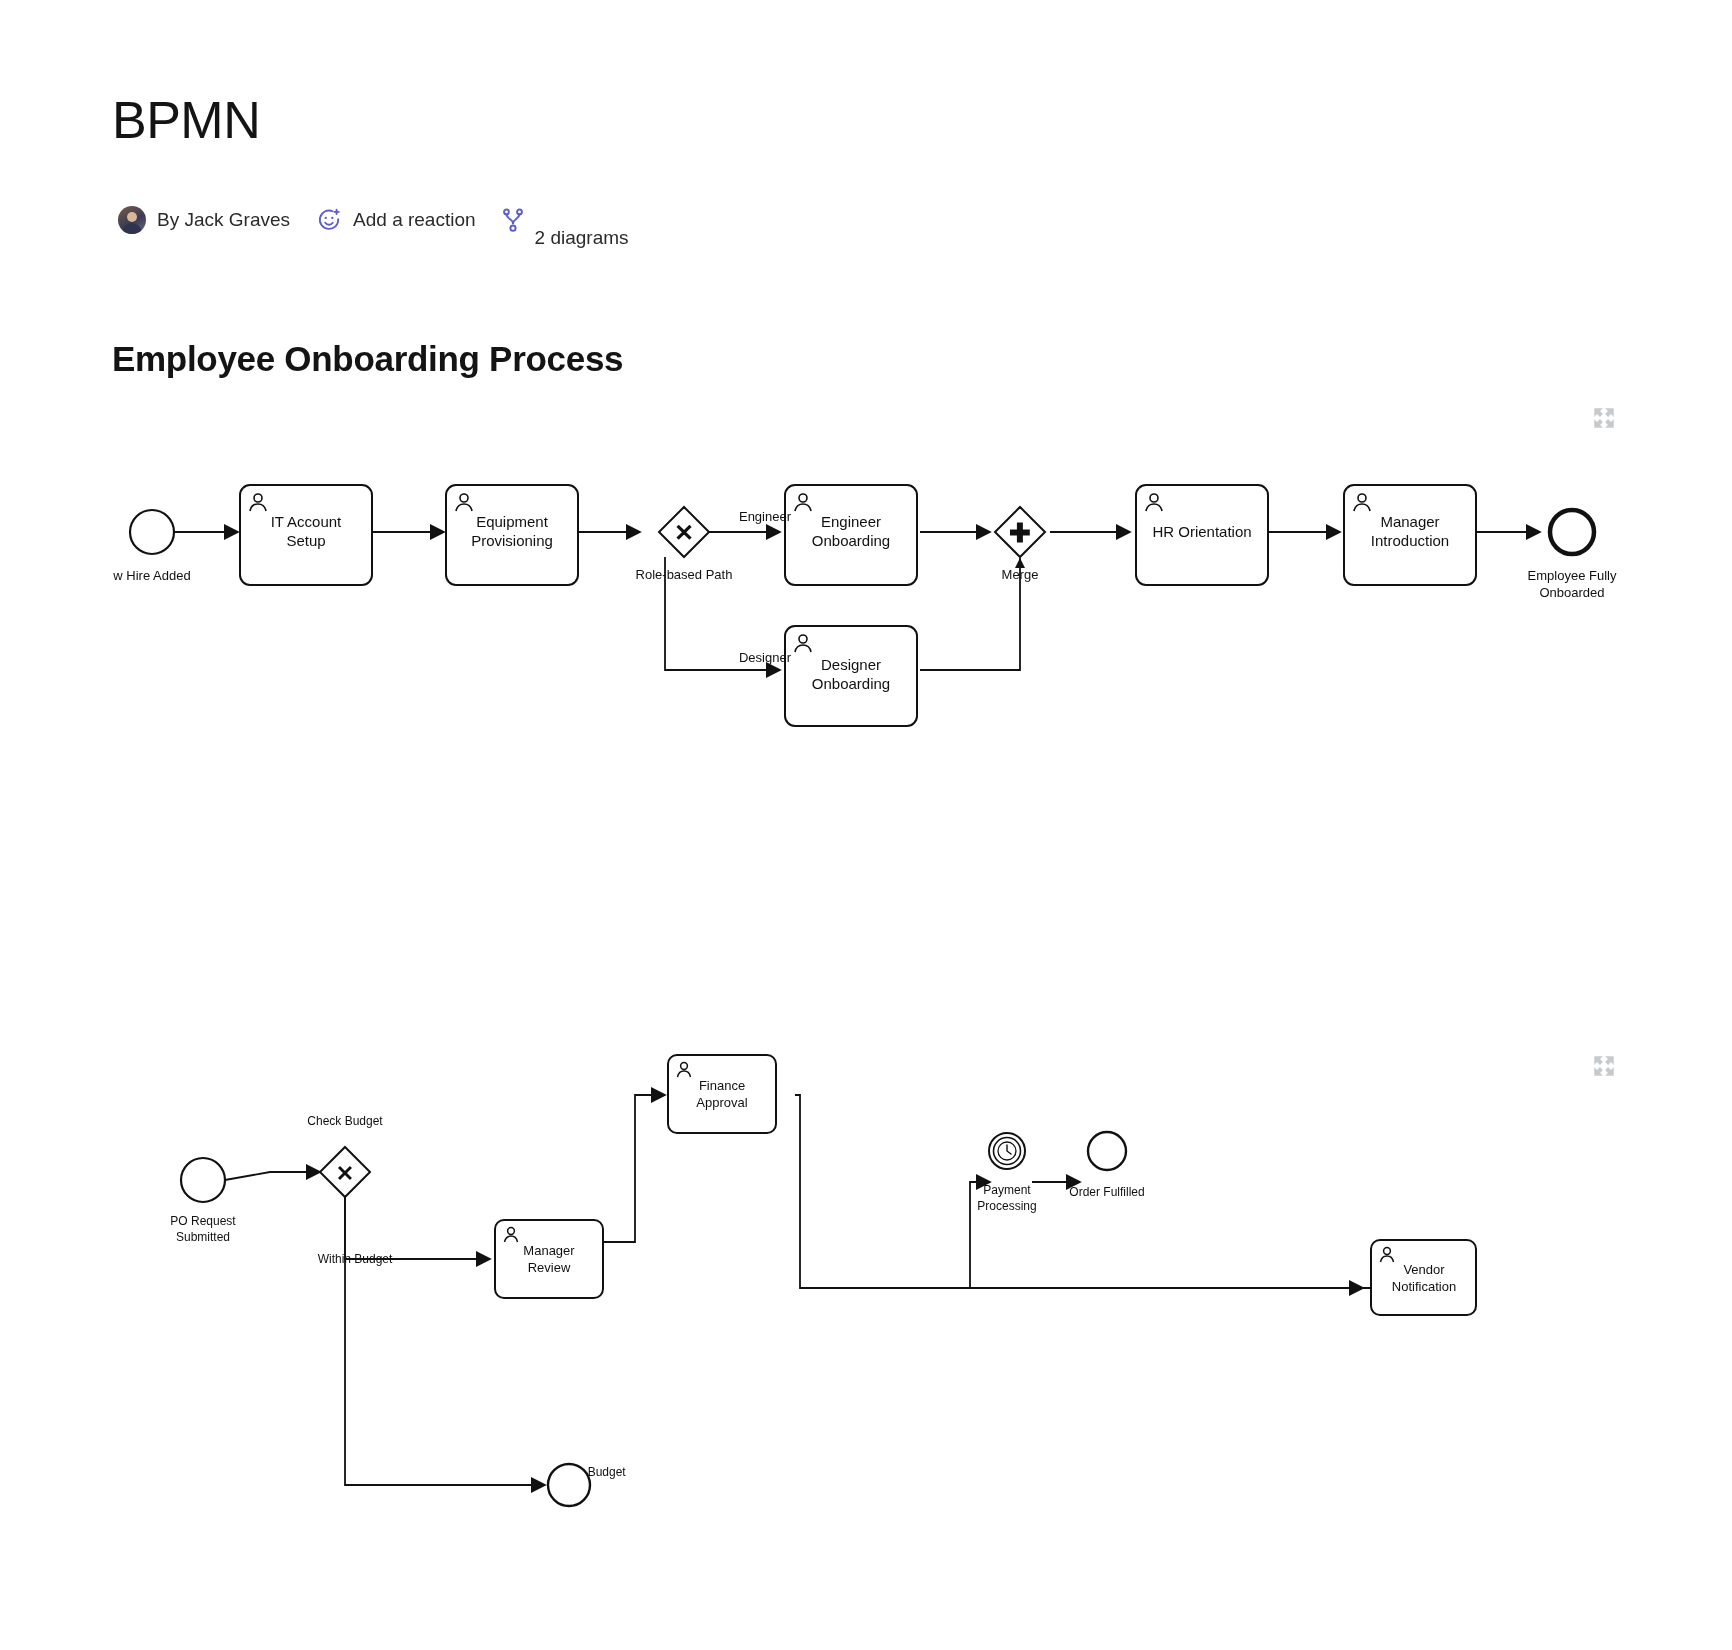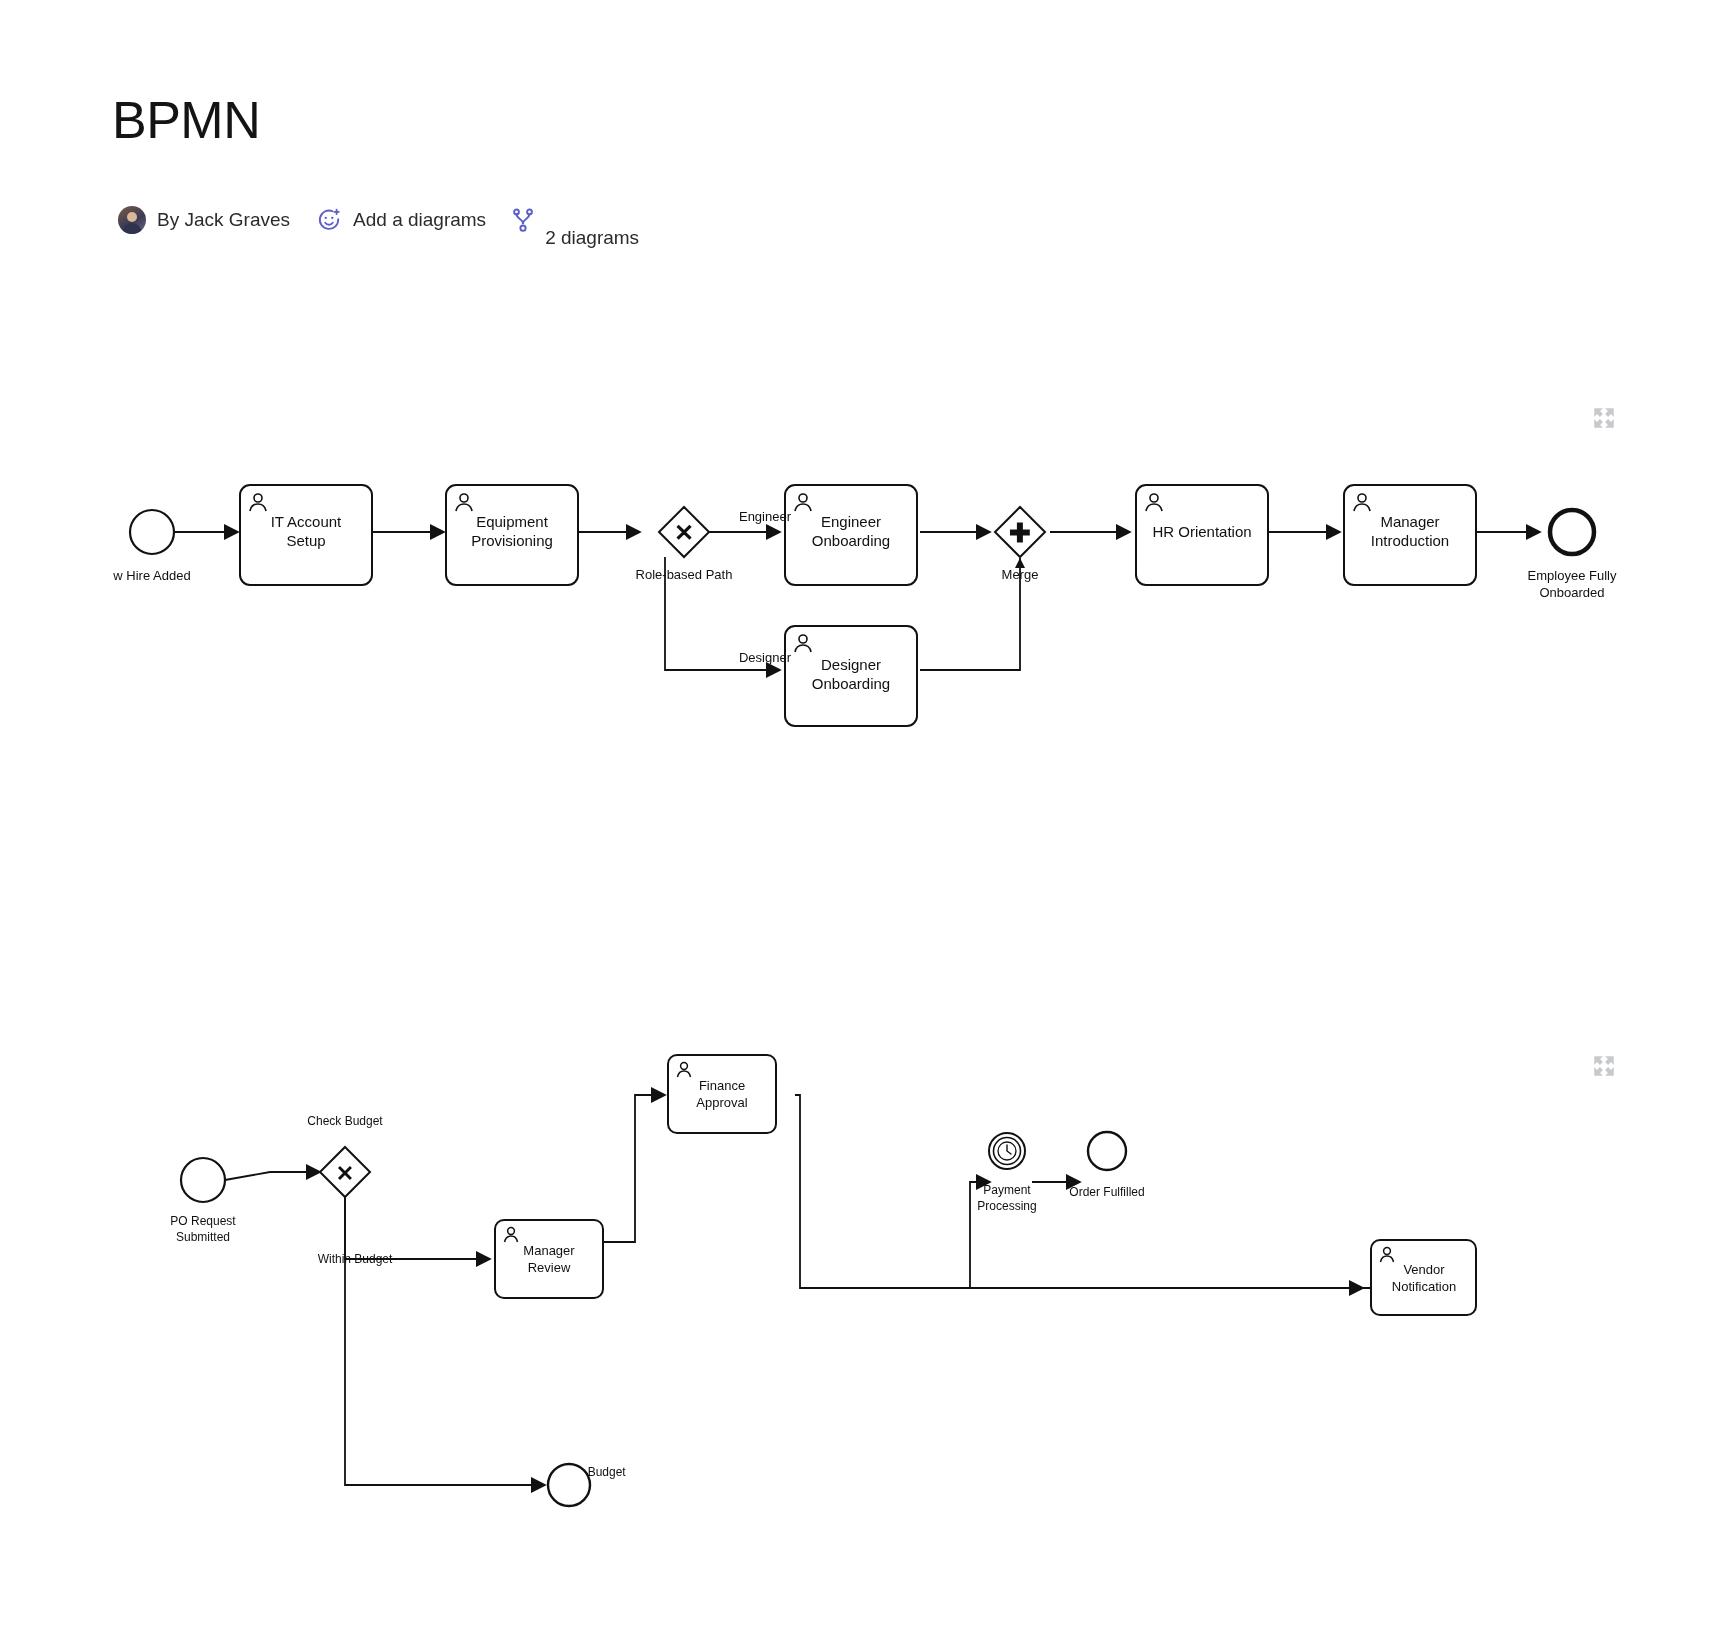--- a/index.html
+++ b/index.html
@@ -135,36 +135,37 @@
     <div class="meta-item">
       <span>
         <svg class="icon-svg" width="26" height="26" viewBox="0 0 24 24" fill="none" stroke="#5b5fc7" stroke-width="1.7" stroke-linecap="round">
           <path d="M20.5 11.2a8.5 8.5 0 1 1-5.2-7.3"></path>
           <circle cx="9" cy="10" r="1.1" fill="#5b5fc7" stroke="none"></circle>
           <circle cx="15" cy="10" r="1.1" fill="#5b5fc7" stroke="none"></circle>
           <path d="M8.5 14.5c1 1.3 2.2 1.9 3.5 1.9s2.5-.6 3.5-1.9"></path>
           <path d="M19 2.5v4M17 4.5h4"></path>
         </svg>
       </span>
-      <span class="meta-label">Add a diagrams</span>
+      <span class="meta-label">Add a reaction</span>
     </div>
     <div class="meta-item">
       <span>
         <svg class="icon-svg" width="22" height="26" viewBox="0 0 20 24" fill="none" stroke="#5b5fc7" stroke-width="1.8" stroke-linecap="round">
           <circle cx="4" cy="4.5" r="2.2"></circle>
           <circle cx="16" cy="4.5" r="2.2"></circle>
           <circle cx="10" cy="19.5" r="2.4"></circle>
           <path d="M4 6.8c0 4 6 4.5 6 8.2"></path>
           <path d="M16 6.8c0 4-6 4.5-6 8.2"></path>
         </svg>
       </span>
       <span class="meta-label diagrams-count">2 diagrams</span>
     </div>
   </div>
 
+  <h2 class="section-title" id="title-onboarding">Employee Onboarding Process</h2>
 
   <div class="expand-btn" id="expand-1">
     <svg width="26" height="26" viewBox="0 0 24 24" fill="#9aa0a6">
       <path d="M3 3h8L8.4 5.6 11 8.2 8.2 11 5.6 8.4 3 11z"></path>
       <path d="M21 3h-8l2.6 2.6L13 8.2 15.8 11l2.6-2.6L21 11z"></path>
       <path d="M3 21h8l-2.6-2.6L11 15.8 8.2 13l-2.6 2.6L3 13z"></path>
       <path d="M21 21h-8l2.6-2.6L13 15.8 15.8 13l2.6 2.6L21 13z"></path>
     </svg>
   </div>
 

